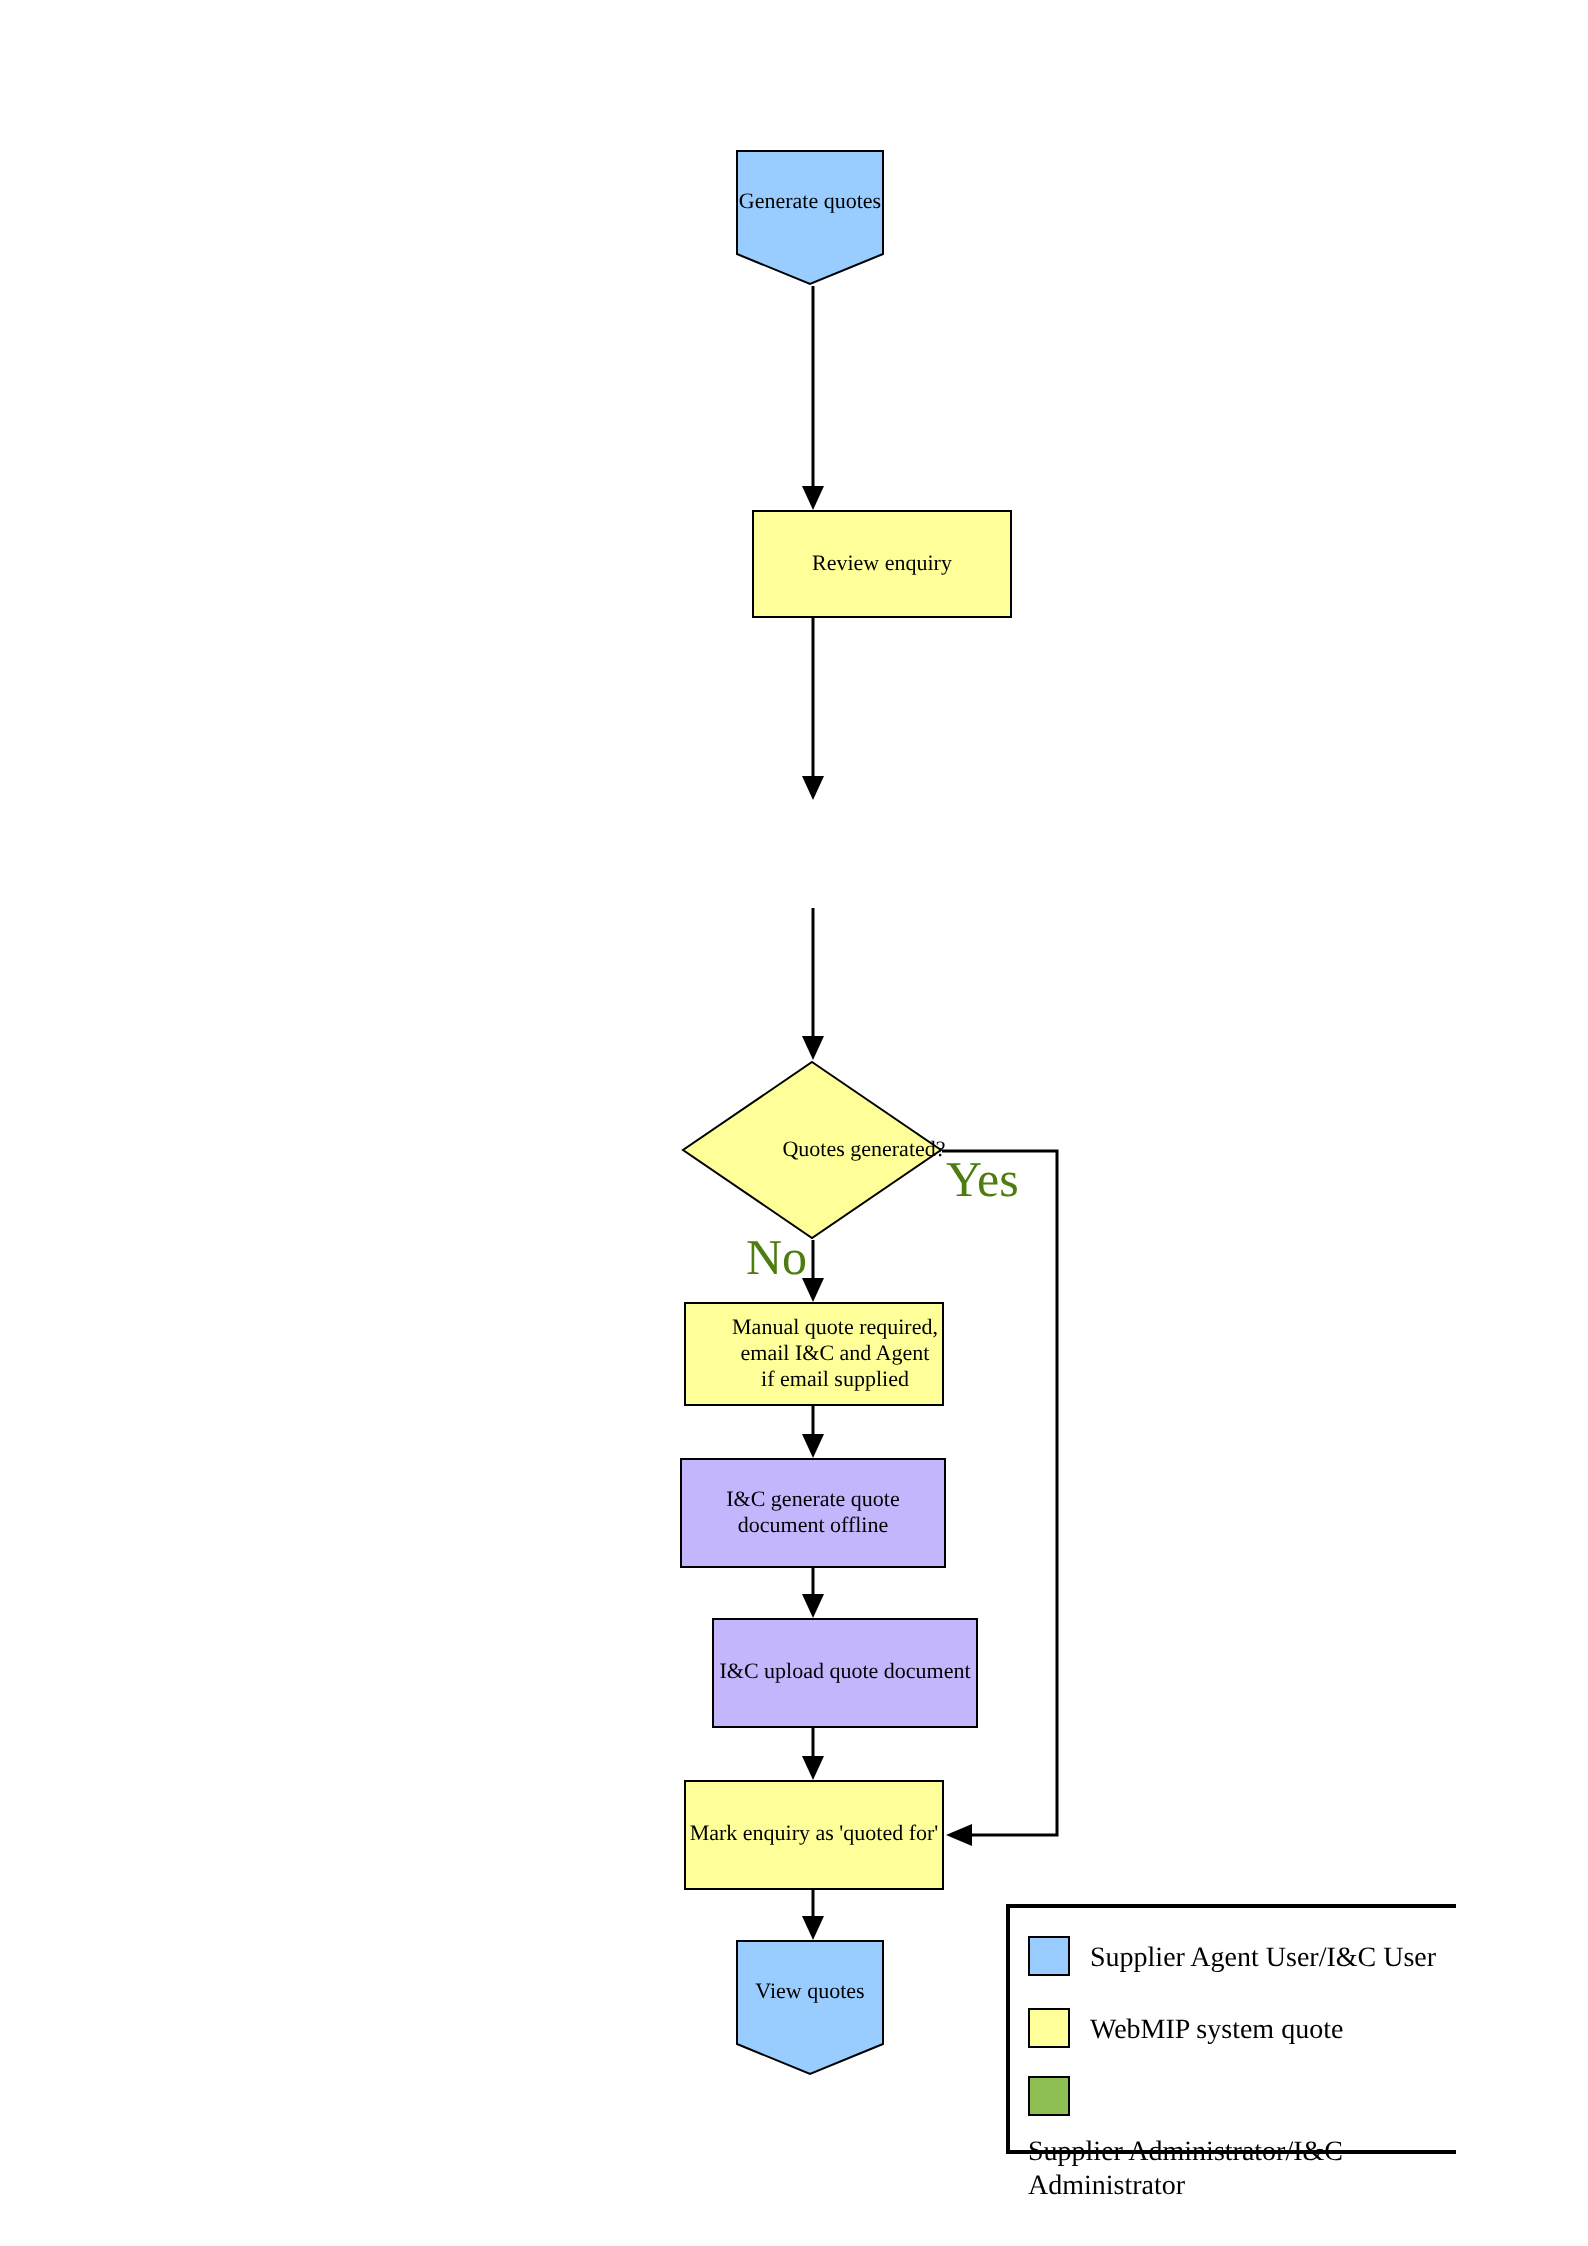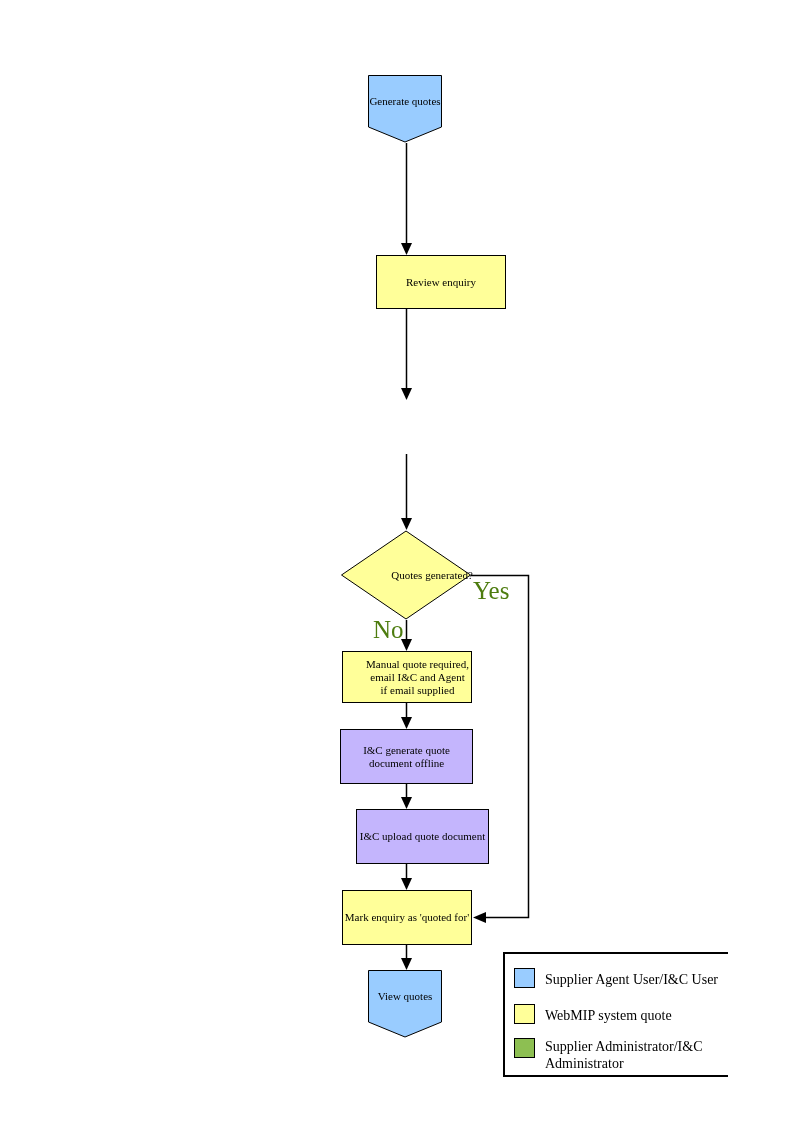--- a/index.html
+++ b/index.html
@@ -68,21 +68,21 @@
     border: 2px solid #000000;
     background: #ffffff;
   }
   .legend-row {
     position: absolute;
     left: 9px;
     display: flex;
     gap: 10px;
     align-items: flex-end;
   }
-  .legend-row.top-align { align-items: flex-start; }
+  .legend-row.top-align { align-items: flex-start; flex-direction: column; }
   .swatch {
     width: 21px; height: 20px;
     box-sizing: border-box;
     border: 1px solid #000000;
     flex: 0 0 auto;
   }
   .sw-blue { background: #99CCFF; }
   .sw-yellow { background: #FFFF99; }
   .sw-green { background: #8DBF52; }
   .legend-text {

